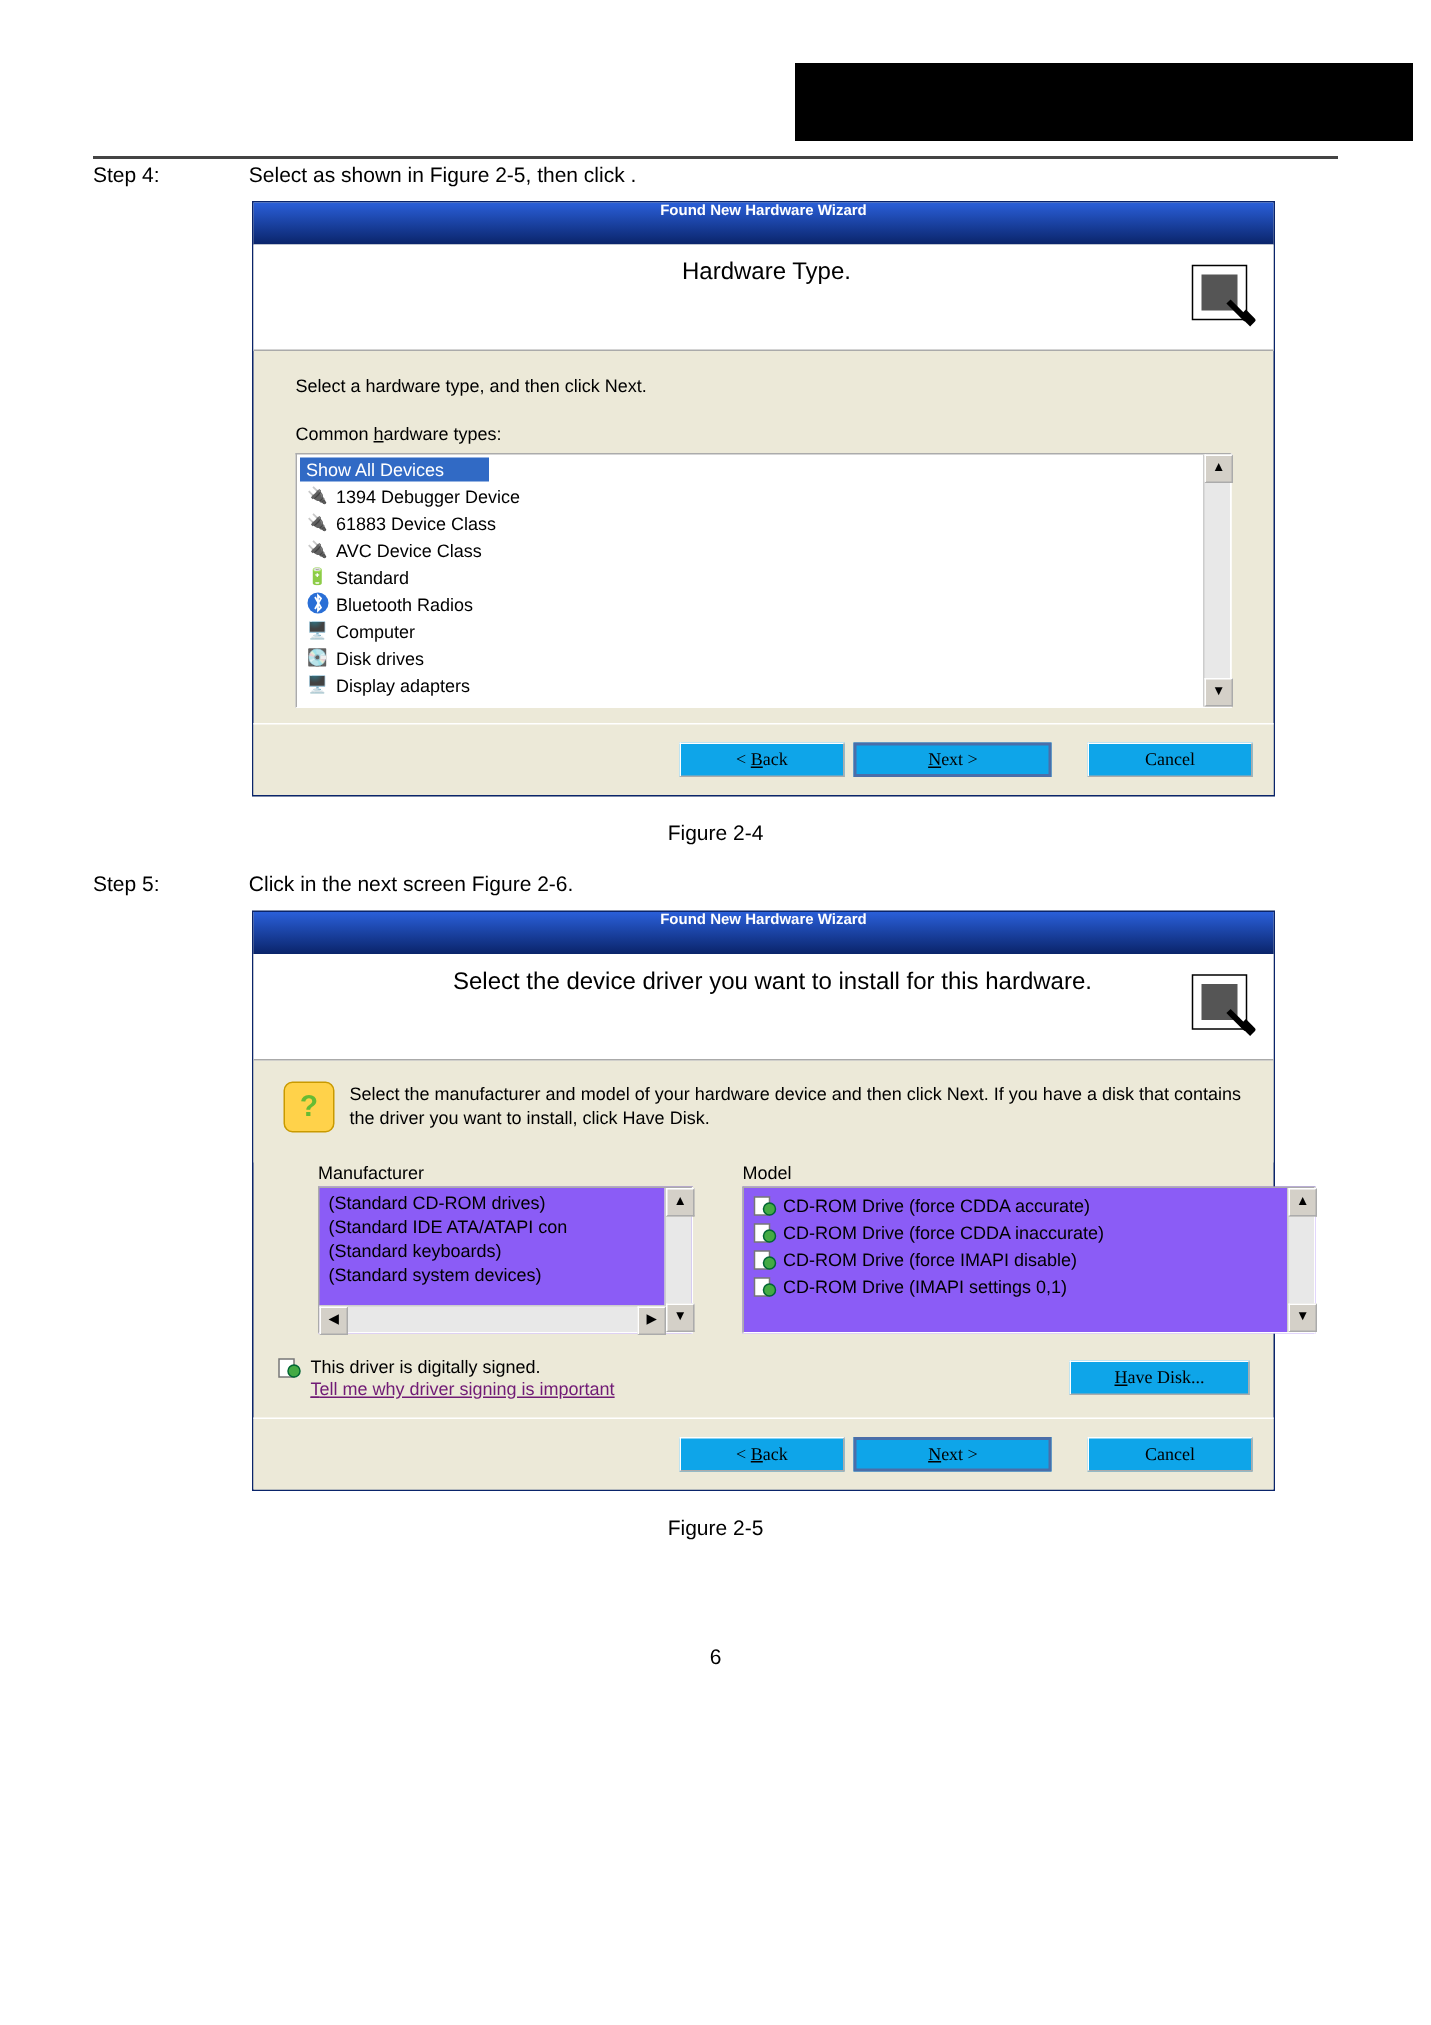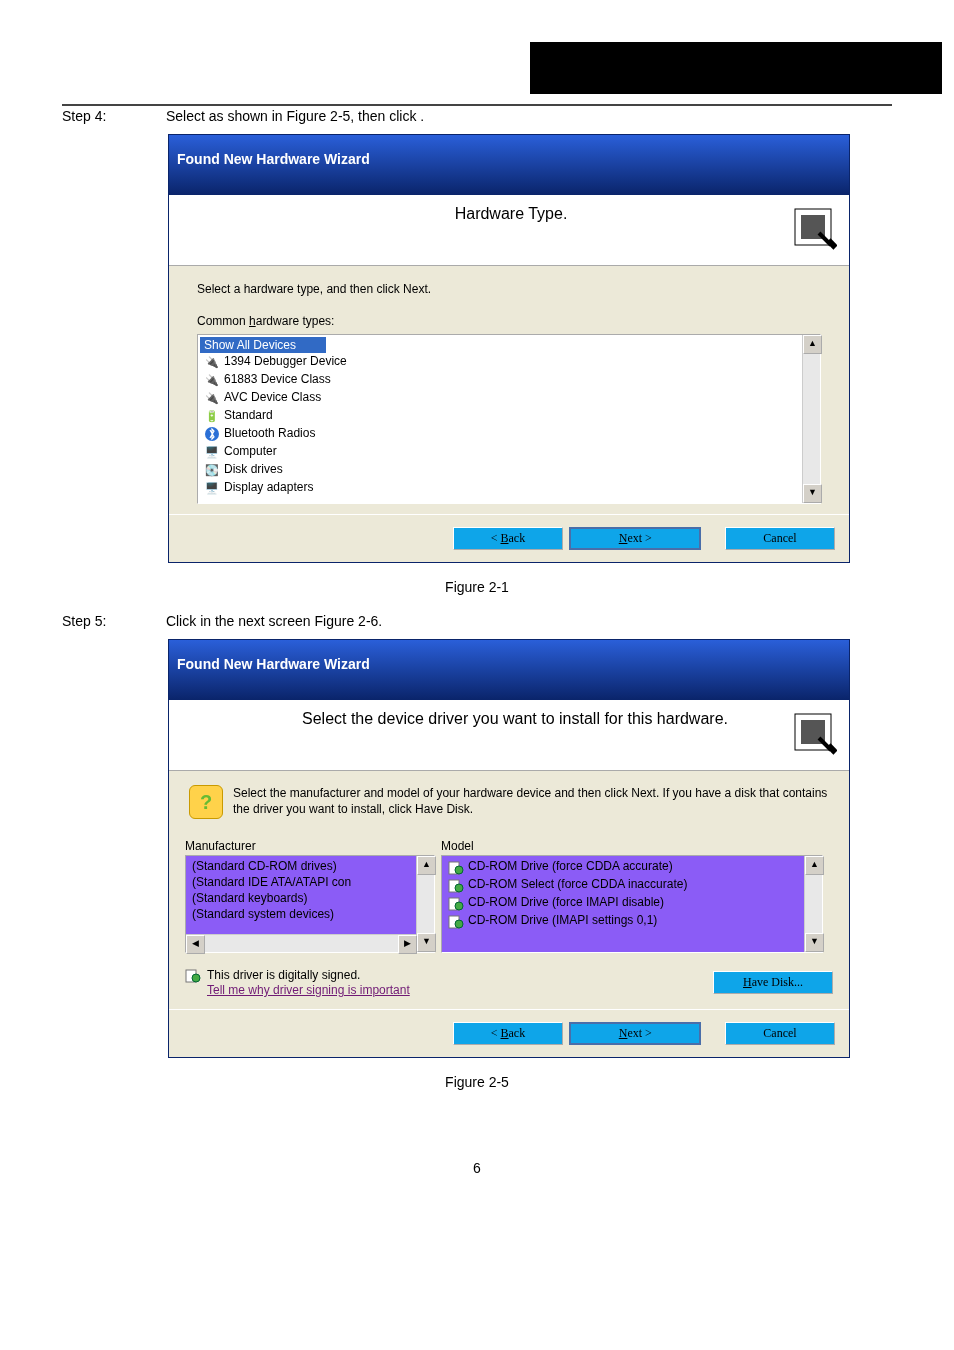--- a/index.html
+++ b/index.html
@@ -38,22 +38,23 @@
     border: 1px solid #0a246a;
     background: #ece9d8;
     font-family: Tahoma, sans-serif;
     font-size: 12px;
   }
   .titlebar {
     height: 28px;
     background: linear-gradient(#2a5fd9, #0a246a);
     color: #fff;
     font-weight: bold;
-    padding: 16px 8px;
-    font-size: 14px;
+    padding: 0 8px;
+    font-size: 10px;
+    text-align: center;
   }
   .header-white {
     background: #fff;
     border-bottom: 1px solid #aaa;
     padding: 10px 14px;
     position: relative;
     min-height: 50px;
   }
   .hdr-title { font-weight: normal; font-size: 16px; margin-left: 4px; text-align: center; }
   .hdr-icon {
@@ -69,21 +70,21 @@
     height: 168px;
     position: relative;
   }
   .lb-inner { position:absolute; left:0; top:0; right:17px; bottom:0; overflow:hidden; padding:2px; }
   .scrollbar {
     position: absolute; right:0; top:0; bottom:0; width:17px;
     background:#e8e8e8; border-left:1px solid #ccc;
     display:flex; flex-direction:column; justify-content:space-between;
   }
   .sb-btn { width:17px; height:17px; background:#d4d0c8; border:1px outset #fff; font-size:9px; text-align:center; line-height:14px; }
-  .li { padding:1px 4px; display:flex; align-items:flex-start; gap:4px; }
+  .li { padding:1px 4px; display:flex; align-items:flex-end; gap:4px; }
   .li.sel { background:#316ac5; color:#fff; width:118px; }
   .btnrow {
     border-top: 1px solid #fff;
     padding: 12px 14px;
     text-align: right;
     background:#ece9d8;
   }
   .winbtn {
     display:inline-block;
     min-width: 88px;
@@ -98,21 +99,21 @@
   .winbtn.primary { border: 2px solid #4a6ea9; padding:2px 20px; }
   .caption { text-align:center; margin: 16px 0 18px 0; font-size:14px; }
   .yellow-q {
     width:32px;height:32px;border-radius:6px;
     background:#ffd24a;border:1px solid #c99a00;
     display:inline-flex;align-items:center;justify-content:center;
     color:#6b3;font-weight:bold;font-size:20px;margin-right:10px;flex:0 0 32px;
   }
   .info-row { display:flex; align-items:flex-start; padding: 14px 20px 20px 20px; background:#ece9d8; }
   .twopane { display:flex; gap:6px; padding: 0 16px 6px 16px; }
-  .pane { flex:0 0 auto; }
+  .pane { flex:0 0 auto;margin-left:27px; }
   .pane-label { margin-bottom:2px; }
   .pane-left-wrap { width:250px; }
   .pane-right-wrap { width:382px; }
   .pane-left {
     height:96px; border:1px inset #fff; background:#8b5cf6; position:relative;
   }
   .pane-right {
     height:96px; border:1px inset #fff; background:#8b5cf6; position:relative;
   }
   .pl-inner { position:absolute; inset:0 17px 17px 0; padding:2px; overflow:hidden; }
@@ -210,21 +211,21 @@
       </div>
     </div>
     <div class="btnrow">
       <span class="winbtn"><span>&lt; </span><u class="mn">B</u><span>ack</span></span>
       <span class="winbtn primary"><u class="mn">N</u><span>ext &gt;</span></span>
       <span style="display:inline-block;width:14px;"></span>
       <span class="winbtn">Cancel</span>
     </div>
   </div>
 
-  <div class="caption">Figure 2-1</div>
+  <div class="caption">Figure 2-4</div>
 
   <div class="step-row">
     <span class="step-lbl">Step 5:</span>
     <span class="step-text">
       <span>Click </span>
       <span> in the next screen Figure   2-6.</span>
     </span>
   </div>
 
   <div class="wizard">
@@ -278,21 +279,21 @@
                 </span>
                 <span>CD-ROM Drive (force CDDA accurate)</span>
               </div>
             <div class="li">
                 <span class="ico cert-ico">
                   <svg viewBox="0 0 16 16">
                     <rect x="1" y="3" width="10" height="12" fill="#fff" stroke="#777"></rect>
                     <circle cx="11" cy="11" r="4" fill="#4a4" stroke="#063"></circle>
                   </svg>
                 </span>
-                <span>CD-ROM Select (force CDDA inaccurate)</span>
+                <span>CD-ROM Drive (force CDDA inaccurate)</span>
               </div>
             <div class="li">
                 <span class="ico cert-ico">
                   <svg viewBox="0 0 16 16">
                     <rect x="1" y="3" width="10" height="12" fill="#fff" stroke="#777"></rect>
                     <circle cx="11" cy="11" r="4" fill="#4a4" stroke="#063"></circle>
                   </svg>
                 </span>
                 <span>CD-ROM Drive (force IMAPI disable)</span>
               </div>

